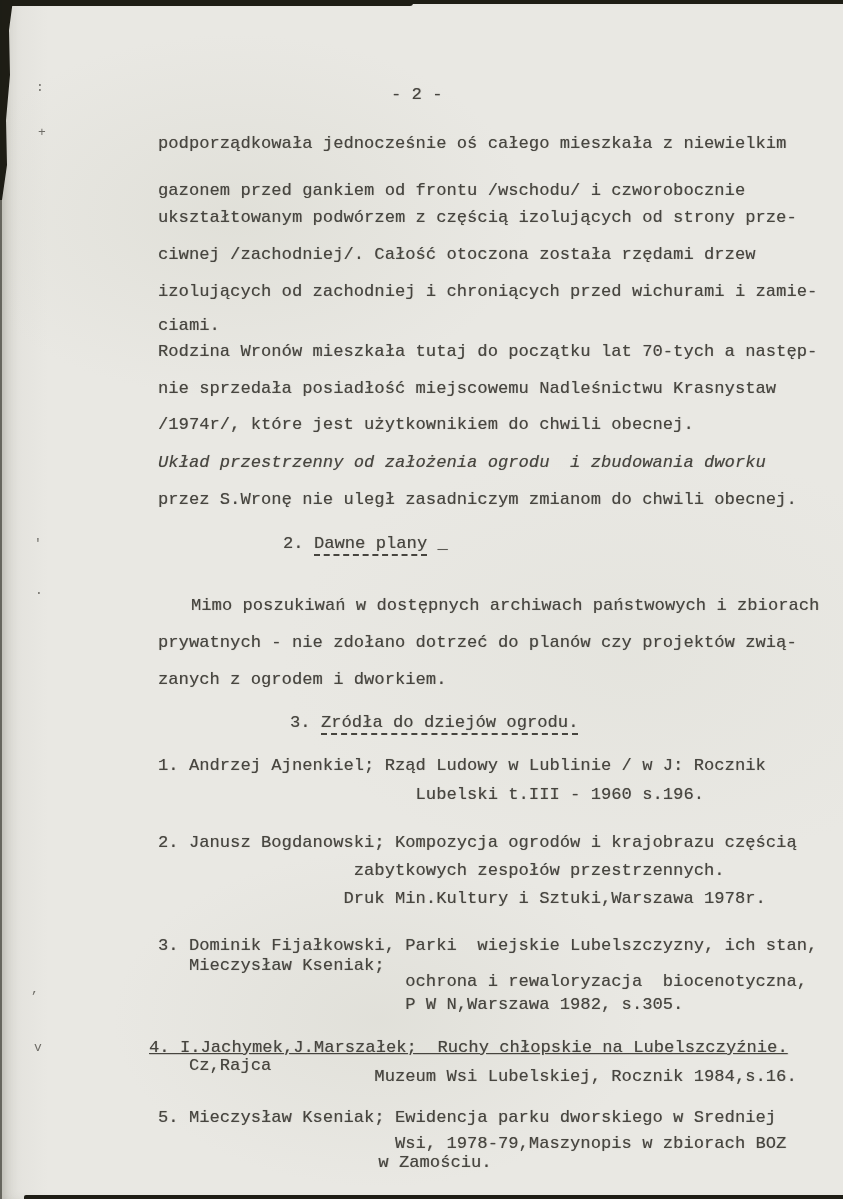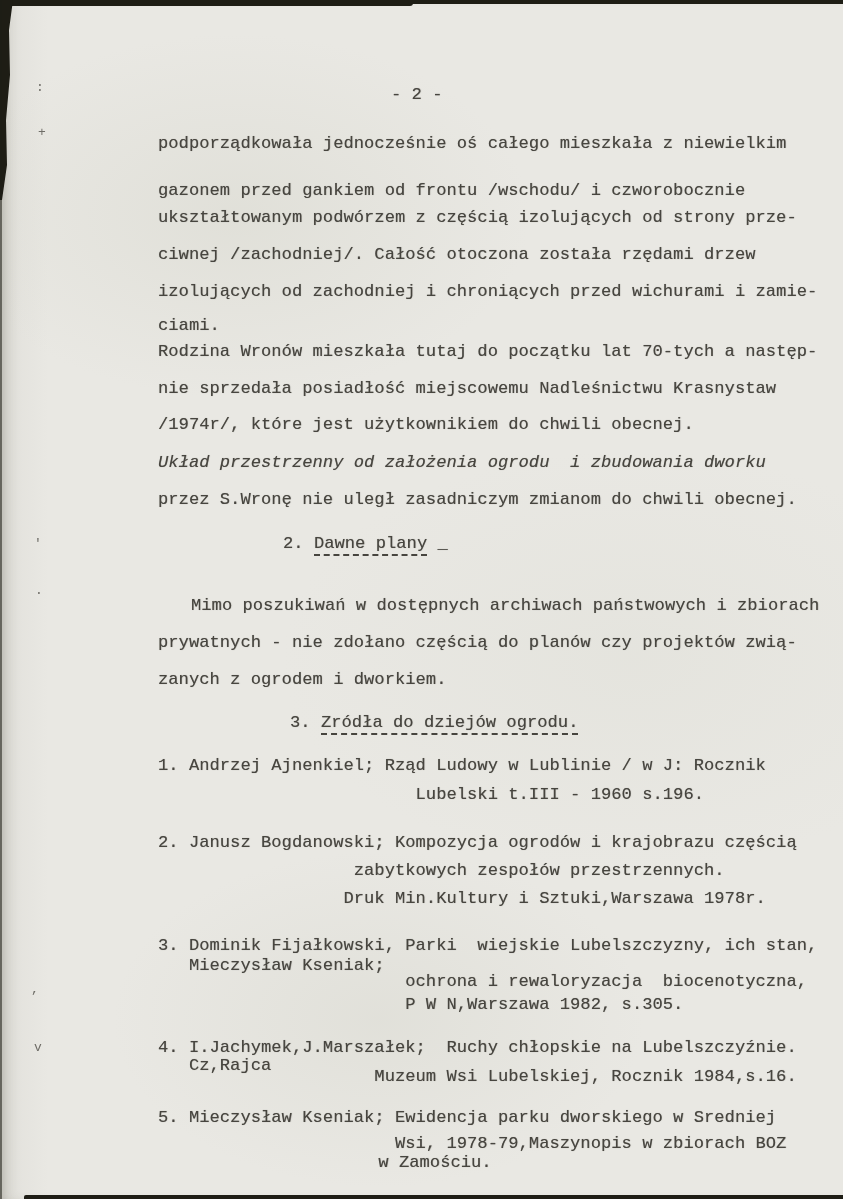--- a/index.html
+++ b/index.html
@@ -73,33 +73,33 @@
       <div class="tline" style="left: 158px; top: 244px;"><span>ciwnej /zachodniej/. Całość otoczona została rzędami drzew</span></div>
       <div class="tline" style="left: 158px; top: 281px;"><span>izolujących od zachodniej i chroniących przed wichurami i zamie-</span></div>
       <div class="tline" style="left: 158px; top: 315px;"><span>ciami.</span></div>
       <div class="tline" style="left: 158px; top: 341px;"><span>Rodzina Wronów mieszkała tutaj do początku lat 70-tych a następ-</span></div>
       <div class="tline" style="left: 158px; top: 378px;"><span>nie sprzedała posiadłość miejscowemu Nadleśnictwu Krasnystaw</span></div>
       <div class="tline" style="left: 158px; top: 414px;"><span>/1974r/, które jest użytkownikiem do chwili obecnej.</span></div>
       <div class="tline" style="left: 158px; top: 452px; font-style: italic;"><span>Układ przestrzenny od założenia ogrodu  i zbudowania dworku</span></div>
       <div class="tline" style="left: 158px; top: 489px;"><span>przez S.Wronę nie uległ zasadniczym zmianom do chwili obecnej.</span></div>
       <div class="tline" style="left: 283px; top: 533px;"><span>2. </span><span class="underlined">Dawne plany</span><span> _</span></div>
       <div class="tline" style="left: 158px; top: 595px; margin-left: 33px;"><span>Mimo poszukiwań w dostępnych archiwach państwowych i zbiorach</span></div>
-      <div class="tline" style="left: 158px; top: 632px;"><span>prywatnych - nie zdołano częścią do planów czy projektów zwią-</span></div>
+      <div class="tline" style="left: 158px; top: 632px;"><span>prywatnych - nie zdołano dotrzeć do planów czy projektów zwią-</span></div>
       <div class="tline" style="left: 158px; top: 669px;"><span>zanych z ogrodem i dworkiem.</span></div>
       <div class="tline" style="left: 290px; top: 712px;"><span>3. </span><span class="underlined">Zródła do dziejów ogrodu.</span></div>
       <div class="tline" style="left: 158px; top: 755px;"><span>1. Andrzej Ajnenkiel; Rząd Ludowy w Lublinie / w J: Rocznik</span></div>
       <div class="tline" style="left: 158px; top: 784px;"><span>                         Lubelski t.III - 1960 s.196.</span></div>
       <div class="tline" style="left: 158px; top: 832px;"><span>2. Janusz Bogdanowski; Kompozycja ogrodów i krajobrazu częścią</span></div>
       <div class="tline" style="left: 158px; top: 860px;"><span>                   zabytkowych zespołów przestrzennych.</span></div>
       <div class="tline" style="left: 158px; top: 888px;"><span>                  Druk Min.Kultury i Sztuki,Warszawa 1978r.</span></div>
       <div class="tline" style="left: 158px; top: 935px;"><span>3. Dominik Fijałkowski, Parki  wiejskie Lubelszczyzny, ich stan,</span></div>
       <div class="tline" style="left: 158px; top: 955px;"><span>   Mieczysław Kseniak;</span></div>
       <div class="tline" style="left: 158px; top: 971px;"><span>                        ochrona i rewaloryzacja  biocenotyczna,</span></div>
       <div class="tline" style="left: 158px; top: 994px;"><span>                        P W N,Warszawa 1982, s.305.</span></div>
-      <div class="tline" style="left: 158px; top: 1037px;"><span>4. I.Jachymek,J.Marszałek;  Ruchy chłopskie na Lubelszczyźnie.</span></div>
+      <div class="tline" style="left: 149px; top: 1037px; text-decoration: underline;"><span>4. I.Jachymek,J.Marszałek;  Ruchy chłopskie na Lubelszczyźnie.</span></div>
       <div class="tline" style="left: 158px; top: 1055px;"><span>   Cz,Rajca</span></div>
       <div class="tline" style="left: 158px; top: 1066px;"><span>                     Muzeum Wsi Lubelskiej, Rocznik 1984,s.16.</span></div>
       <div class="tline" style="left: 158px; top: 1107px;"><span>5. Mieczysław Kseniak; Ewidencja parku dworskiego w Sredniej</span></div>
       <div class="tline" style="left: 158px; top: 1133px;"><span>                       Wsi, 1978-79,Maszynopis w zbiorach BOZ</span></div>
       <div class="tline" style="left: 162px; top: 1152px;"><span>                     w Zamościu.</span></div>
     </div>
   <div>
       <span class="ink-mark" style="left: 36px; top: 80px;">:</span>
       <span class="ink-mark" style="left: 38px; top: 125px;">+</span>
       <span class="ink-mark" style="left: 34px; top: 536px;">'</span>

